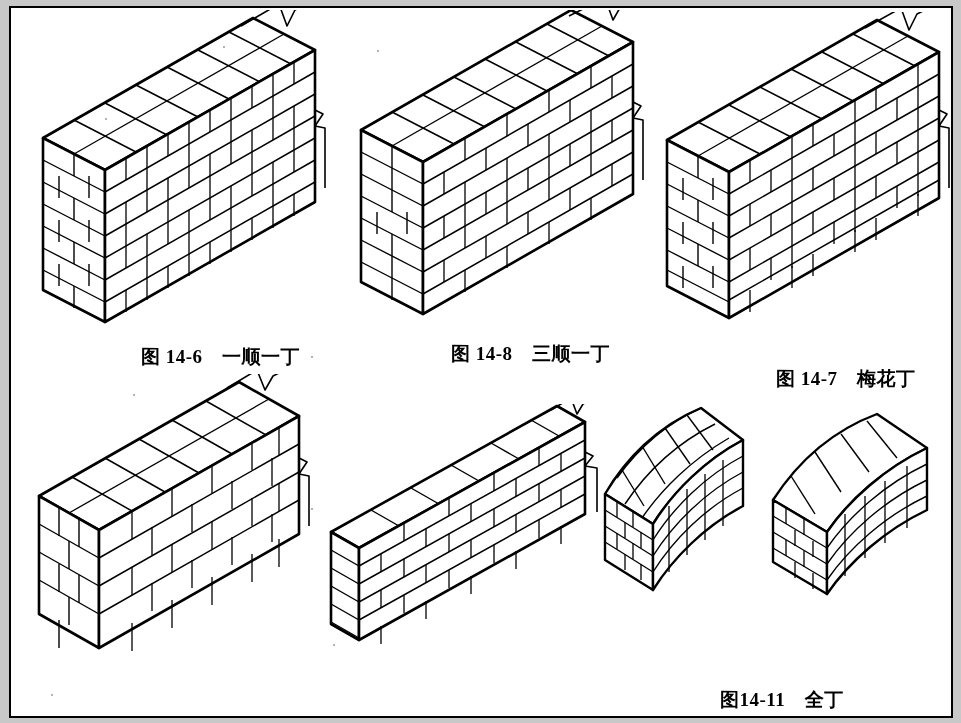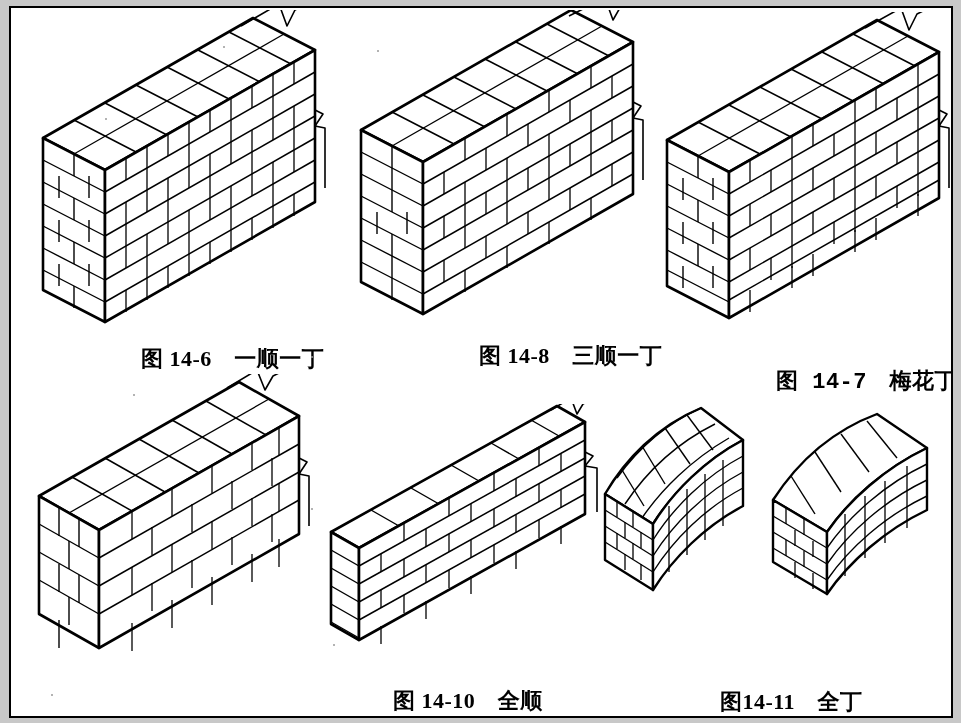--- a/index.html
+++ b/index.html
@@ -29,38 +29,38 @@
     box-sizing: border-box;
     overflow: hidden;
   }
   .fig {
     position: absolute;
   }
   .fig svg { display: block; }
   .caption {
     position: absolute;
     font-family: "Liberation Serif", "DejaVu Serif", serif;
-    font-size: 22px;
+    font-size: 19px;
     font-weight: 700;
     color: #000;
     white-space: nowrap;
     letter-spacing: 0.5px;
   }
   
   #fig-14-6   { left: 18px;  top: 2px; }
   #fig-14-8   { left: 336px; top: 2px; }
   #fig-14-7   { left: 642px; top: 4px; }
   #fig-14-9   { left: 20px;  top: 366px; }
   #fig-14-10  { left: 308px; top: 396px; }
   #fig-14-11a { left: 584px; top: 386px; }
   #fig-14-11b { left: 750px; top: 396px; }
 
   #cap-14-6  { left: 130px; top: 336px; }
-  #cap-14-8  { left: 440px; top: 333px; margin-left: 28px; }
-  #cap-14-7  { left: 765px; top: 358px; font-family: Liberation Mono, monospace; }
+  #cap-14-8  { left: 440px; top: 333px; }
+  #cap-14-7  { left: 765px; top: 358px; }
   #cap-14-9  { left: 88px;  top: 678px; }
   #cap-14-10 { left: 382px; top: 678px; }
   #cap-14-11 { left: 709px; top: 679px; }
 
   .speck {
     position: absolute;
     background: #9a9a9a;
     width: 2px;
     height: 2px;
     border-radius: 50%;
@@ -531,21 +531,20 @@
 
           <g fill="none" stroke-width="1.6">
             <polyline points="232,6 252,-6 258,10 264,0 280,-8"></polyline>
           </g>
           <g fill="none" stroke-width="1.6">
             <polyline points="266,48 274,52 266,62 278,64 278,108"></polyline>
           </g>
         </g>
       </svg>
     </div>
-    <div class="caption" id="cap-14-10">图 14-10　全顺</div>
 
     <div class="fig" id="fig-14-11a">
       <svg width="160" height="210" viewBox="0 0 160 210" xmlns="http://www.w3.org/2000/svg">
         <g fill="#ffffff" stroke="#000000" stroke-width="1.5" stroke-linejoin="round">
 
           <path d="M10,100 C30,66 62,32 106,14 L148,46 C110,66 78,98 58,130 Z" stroke-width="2.4"></path>
           <g stroke-width="1.4" fill="none">
             <path d="M22,84 C42,56 70,30 106,14"></path>
             <path d="M26,96 C46,66 76,40 112,22" stroke-width="0"></path>
             <path d="M30,110 C50,80 80,50 120,30"></path>

